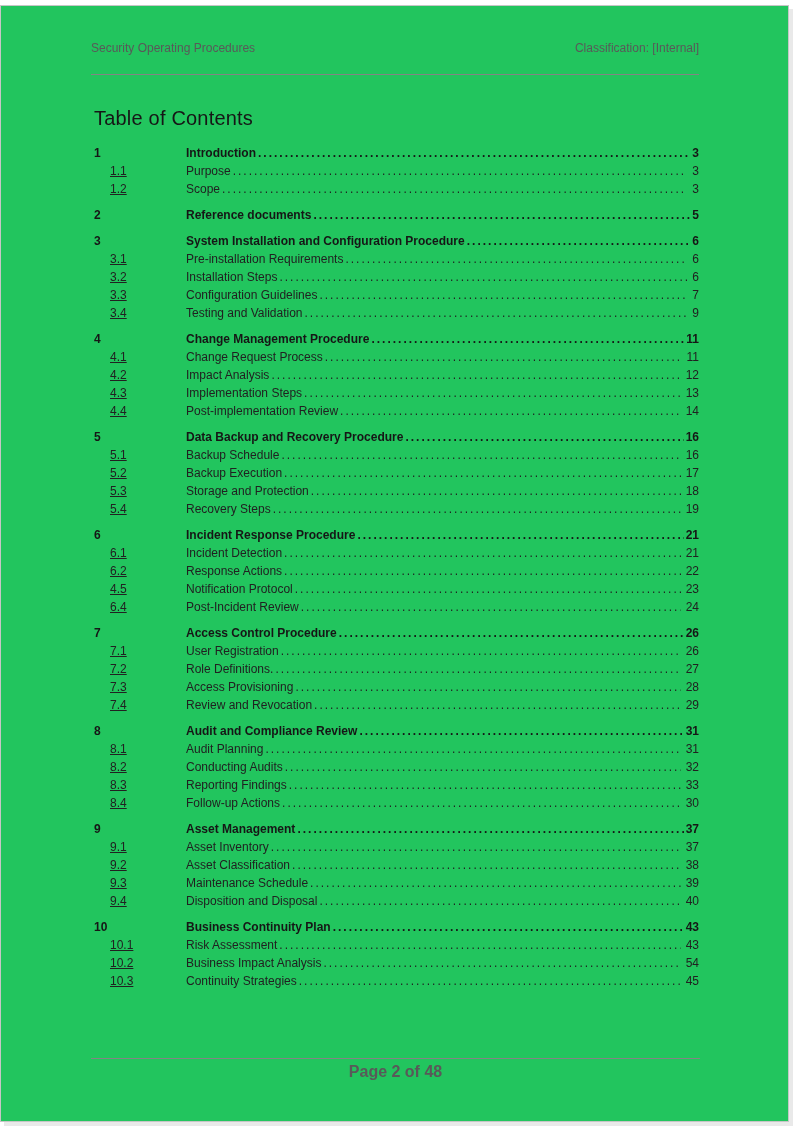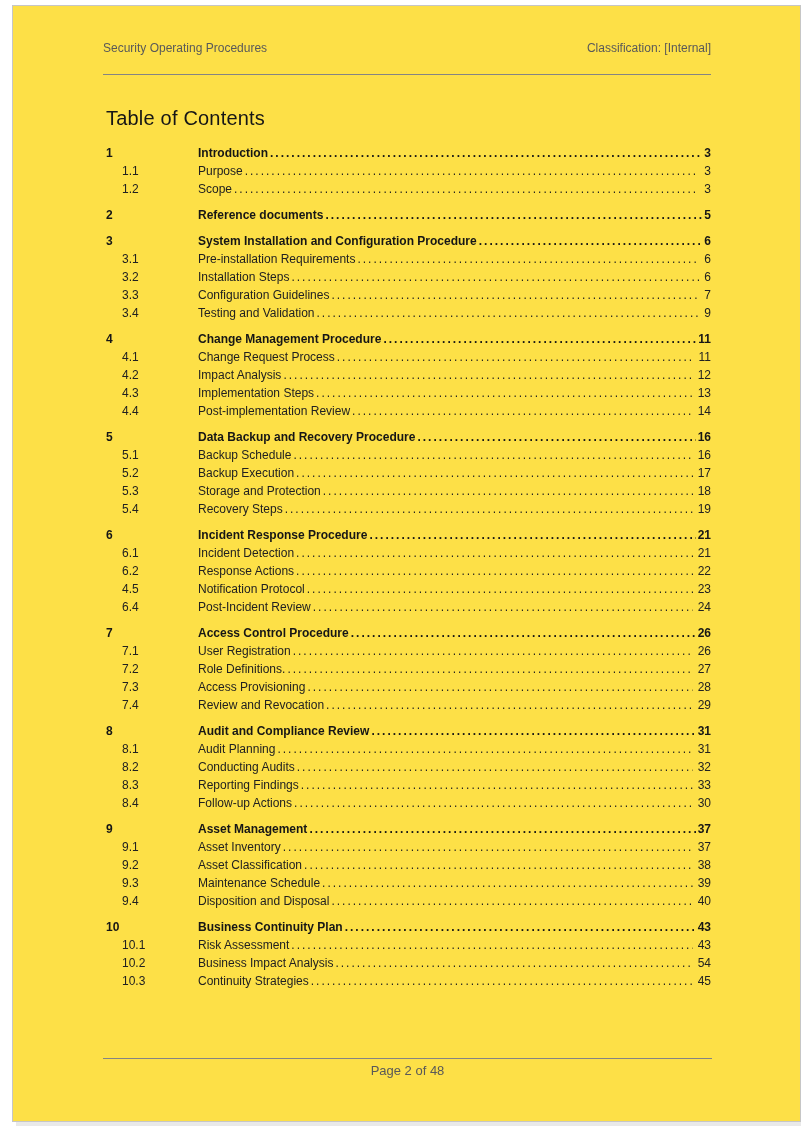--- a/index.html
+++ b/index.html
@@ -5,25 +5,25 @@
   html, body {
     margin: 0;
     padding: 0;
     width: 801px;
     height: 1128px;
     background: #ffffff;
     font-family: "Liberation Sans", sans-serif;
   }
   .page {
     position: absolute;
-    left: 12px;
+    left: 0;
     top: 5px;
     width: 787px;
     height: 1115px;
-    background: #fde047;
+    background: #22c55e;
     border: 1px solid #c6c6c6;
     box-shadow: 4px 4px 0 0 #e9e9e9;
   }
   .doc-header {
     margin: 36px 89px 0 90px;
     display: flex;
     justify-content: space-between;
     align-items: flex-start;
     font-size: 12px;
     line-height: 13px;
@@ -54,44 +54,45 @@
     font-weight: 700;
     color: #161616;
     margin-top: 8px;
   }
   .toc .toc-row:first-child { margin-top: 0; }
   .toc-num {
     flex: 0 0 95px;
     box-sizing: border-box;
     padding-left: 3px;
   }
-  .l2 .toc-num { padding-left: 19px; }
+  .l2 .toc-num { padding-left: 19px; text-decoration: underline; }
   .toc-title { flex: 0 0 auto; white-space: nowrap; }
   .toc-leader {
     flex: 1 1 auto;
     overflow: hidden;
     white-space: nowrap;
     margin-left: 2px;
     letter-spacing: 2px;
   }
   .toc-leader::after {
     content: "........................................................................................................................................................................................................";
   }
   .toc-page { flex: 0 0 auto; padding-left: 2px; }
   .l2 .toc-page { padding-left: 5px; }
   .doc-footer {
     position: absolute;
     left: 90px;
     right: 88px;
     top: 1052px;
     border-top: 1px solid #848484;
     text-align: center;
-    font-size: 13px;
+    font-size: 16px;
     color: #595959;
     padding-top: 4px;
+    font-weight: bold;
   }
 </style>
 </head>
 <body>
 
 <div class="page">
 
   <div class="doc-header">
     <span>Security Operating Procedures</span>
     <span>Classification: [Internal]</span>

